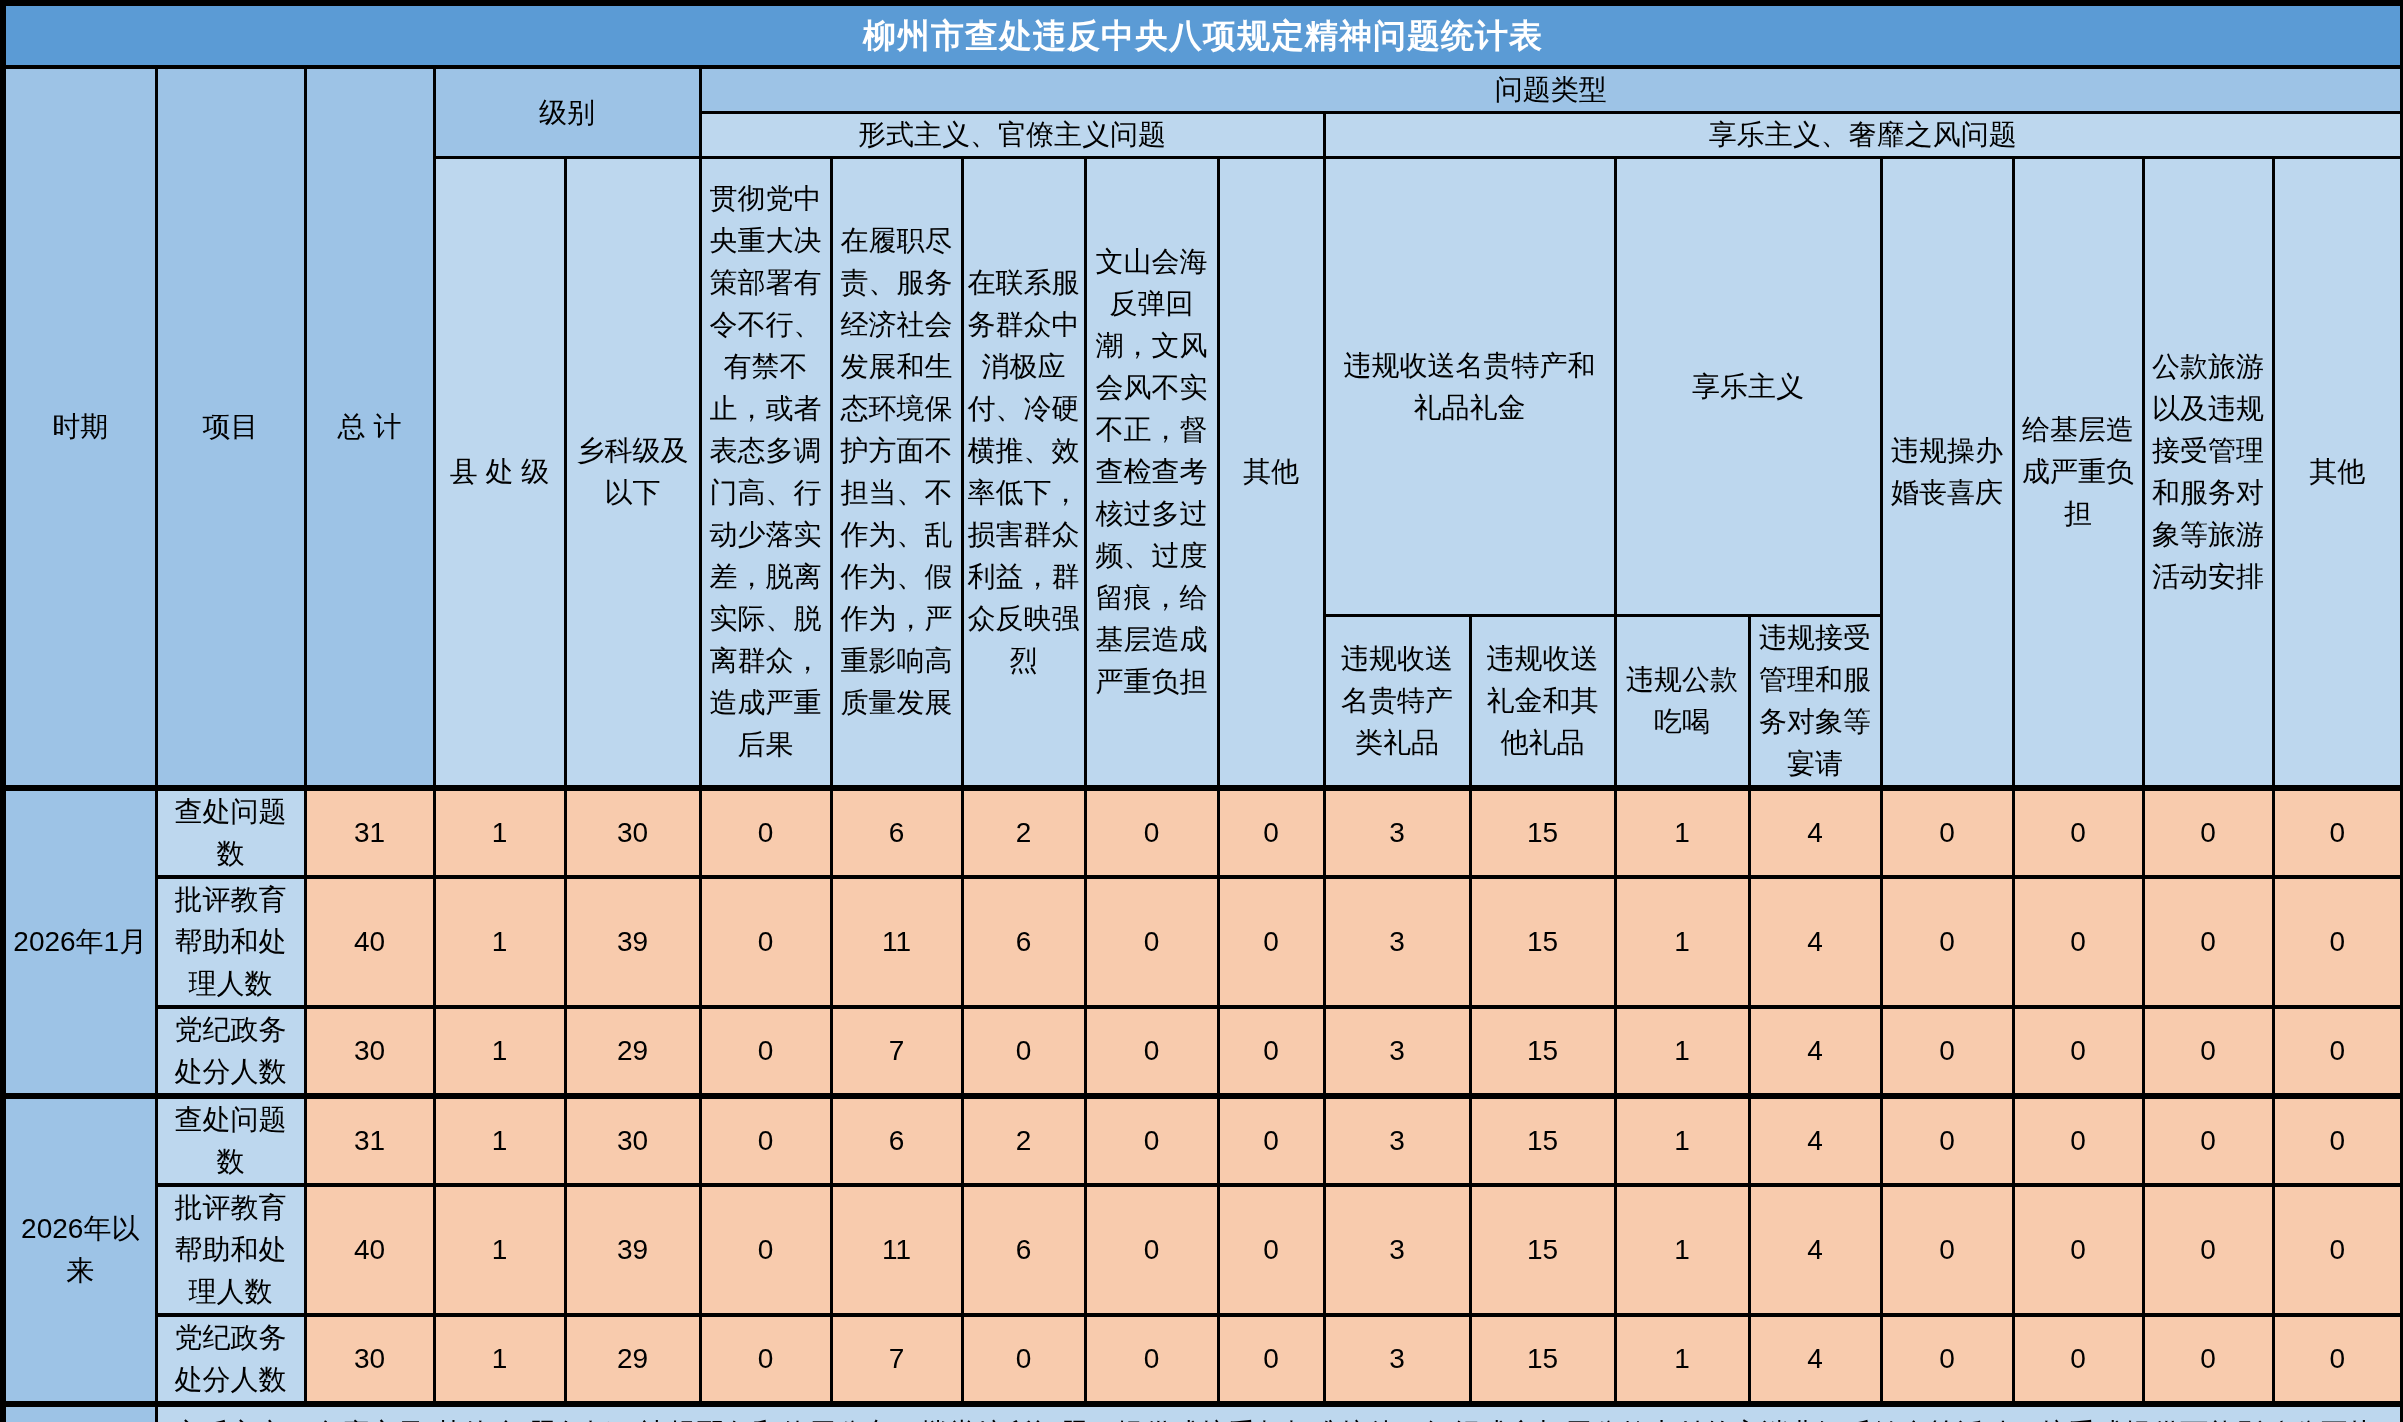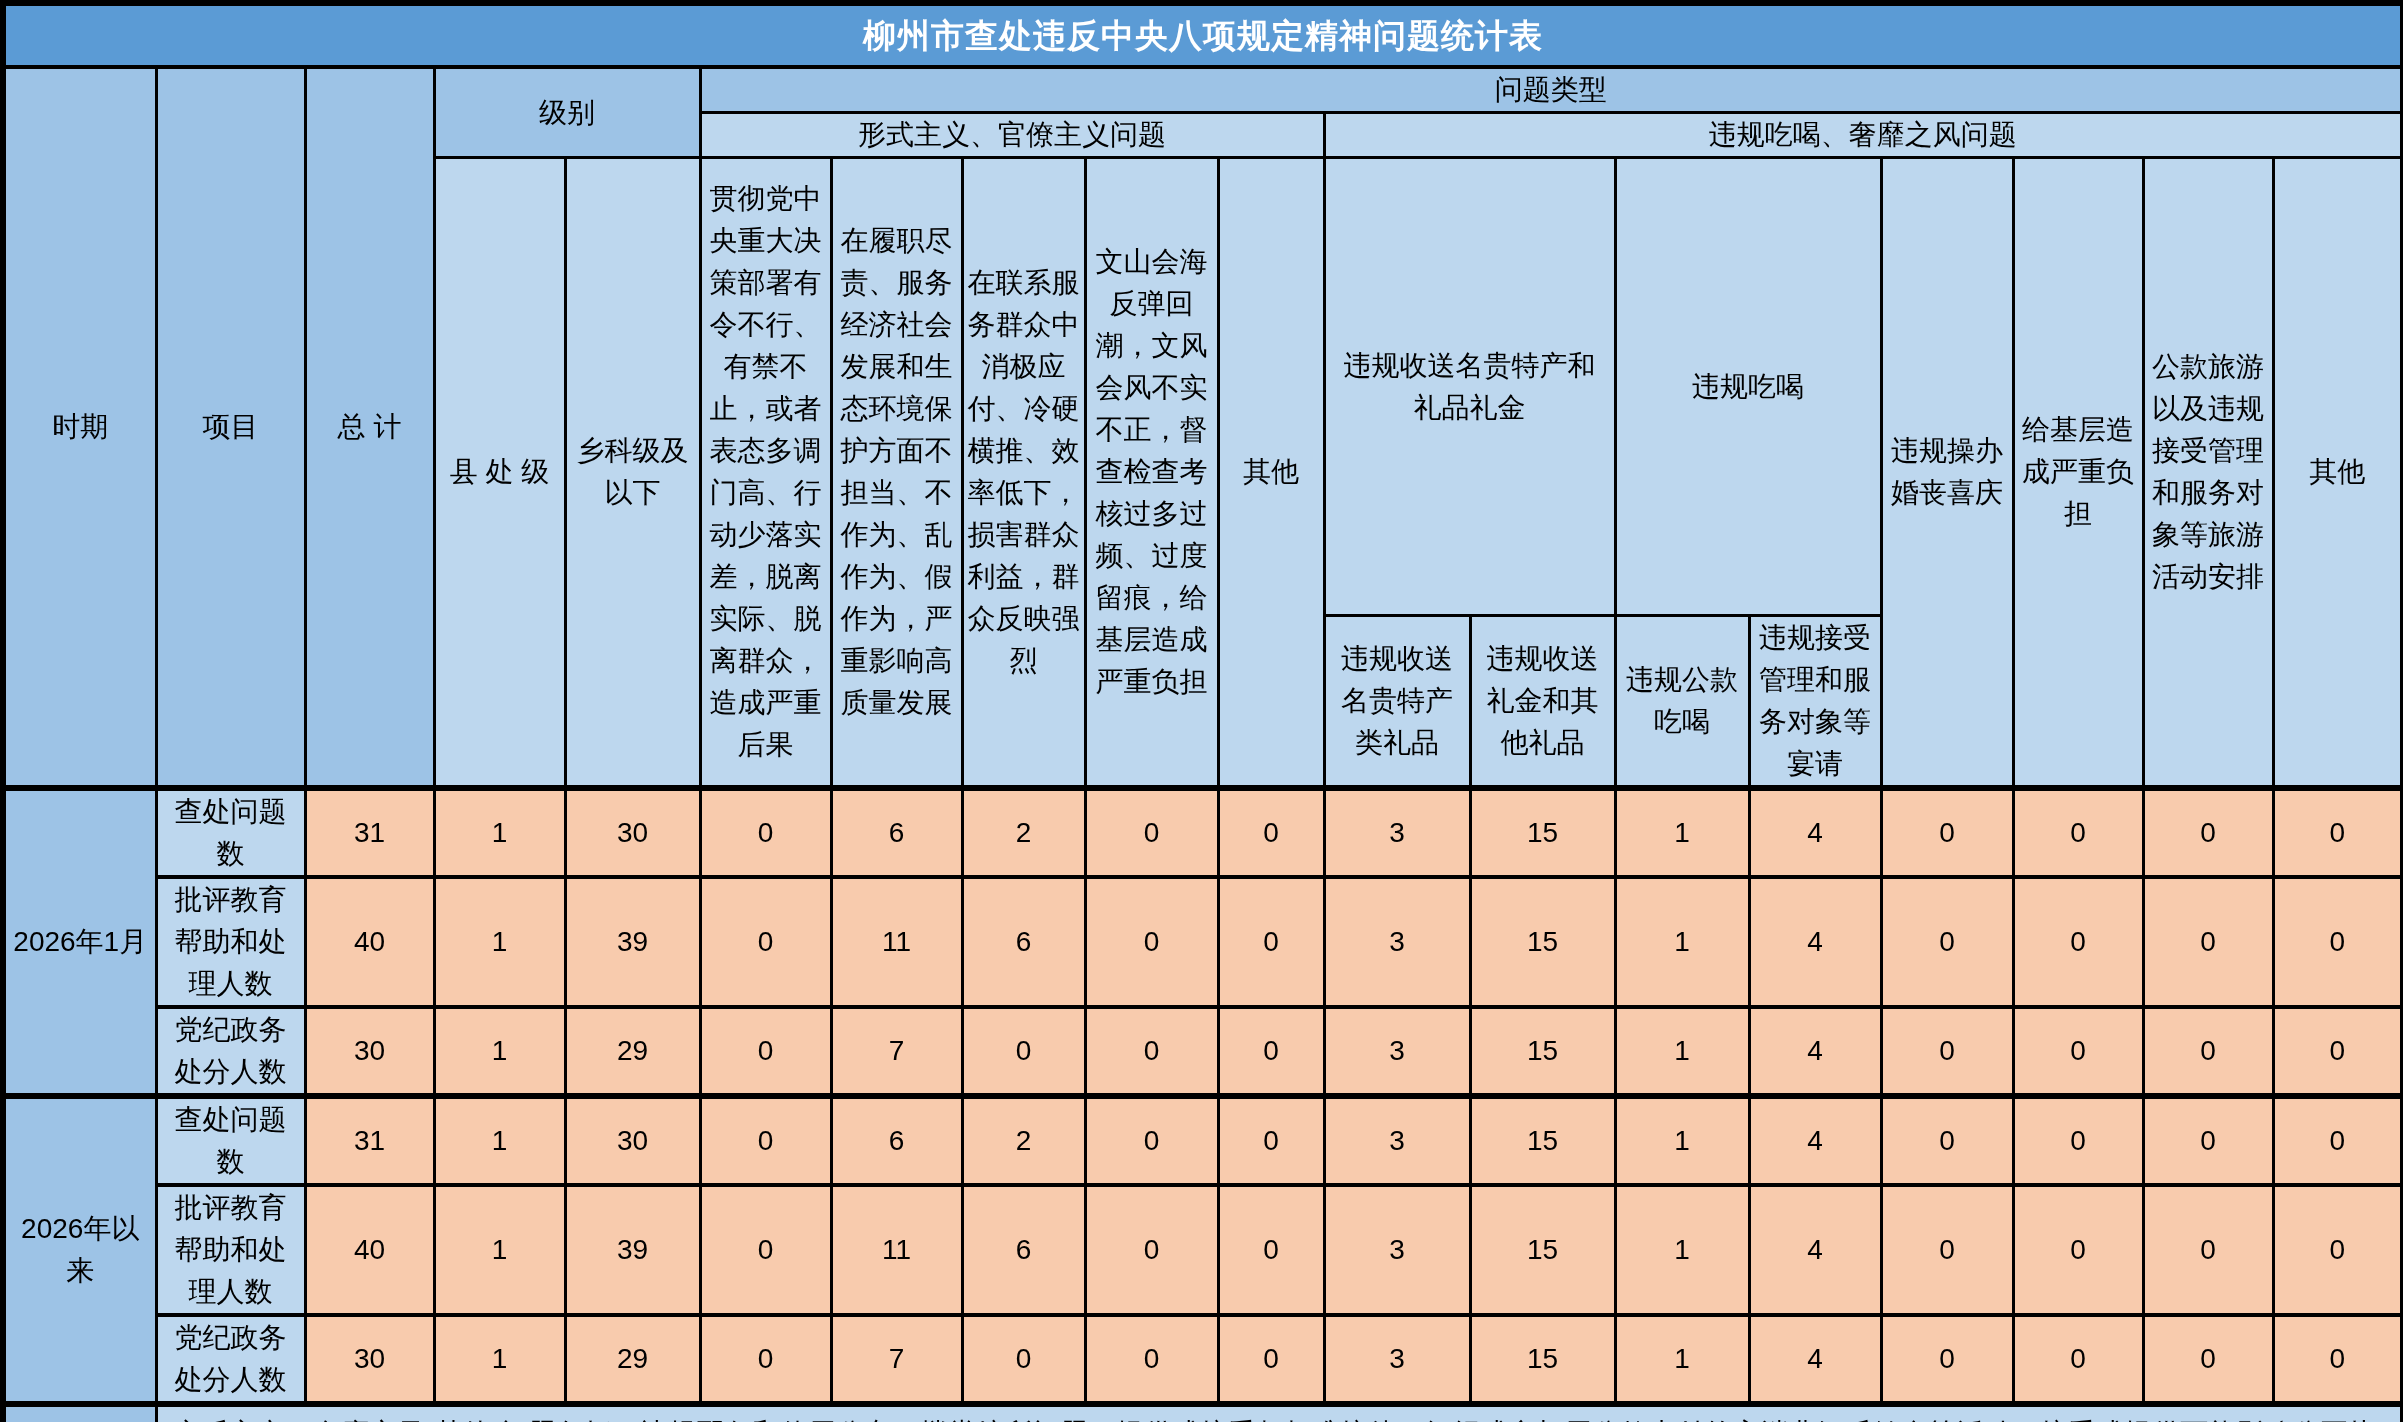--- a/index.html
+++ b/index.html
@@ -96,33 +96,33 @@
   <tr class="h1">
     <td rowspan="4" class="dark">时期</td>
     <td rowspan="4" class="dark">项目</td>
     <td rowspan="4" class="dark">总 计</td>
     <td colspan="2" rowspan="2" class="dark">级别</td>
     <td colspan="13" class="dark">问题类型</td>
   </tr>
 
   <tr class="h2">
     <td colspan="5" class="light">形式主义、官僚主义问题</td>
-    <td colspan="8" class="light">违规吃喝、奢靡之风问题</td>
+    <td colspan="8" class="light">享乐主义、奢靡之风问题</td>
   </tr>
 
   <tr class="h3">
     <td rowspan="2" class="light">县 处 级</td>
     <td rowspan="2" class="light">乡科级及以下</td>
     <td rowspan="2" class="light">贯彻党中央重大决策部署有令不行、有禁不止，或者表态多调门高、行动少落实差，脱离实际、脱离群众，造成严重后果</td>
     <td rowspan="2" class="light">在履职尽责、服务经济社会发展和生态环境保护方面不担当、不作为、乱作为、假作为，严重影响高质量发展</td>
     <td rowspan="2" class="light">在联系服务群众中消极应付、冷硬横推、效率低下，损害群众利益，群众反映强烈</td>
     <td rowspan="2" class="light">文山会海反弹回潮，文风会风不实不正，督查检查考核过多过频、过度留痕，给基层造成严重负担</td>
     <td rowspan="2" class="light">其他</td>
     <td colspan="2" class="light pad-lg">违规收送名贵特产和礼品礼金</td>
-    <td colspan="2" class="light">违规吃喝</td>
+    <td colspan="2" class="light">享乐主义</td>
     <td rowspan="2" class="light">违规操办婚丧喜庆</td>
     <td rowspan="2" class="light">给基层造成严重负担</td>
     <td rowspan="2" class="light">公款旅游以及违规接受管理和服务对象等旅游活动安排</td>
     <td rowspan="2" class="light">其他</td>
   </tr>
 
   <tr class="h4">
     <td class="light">违规收送名贵特产类礼品</td>
     <td class="light">违规收送礼金和其他礼品</td>
     <td class="light">违规公款吃喝</td>

